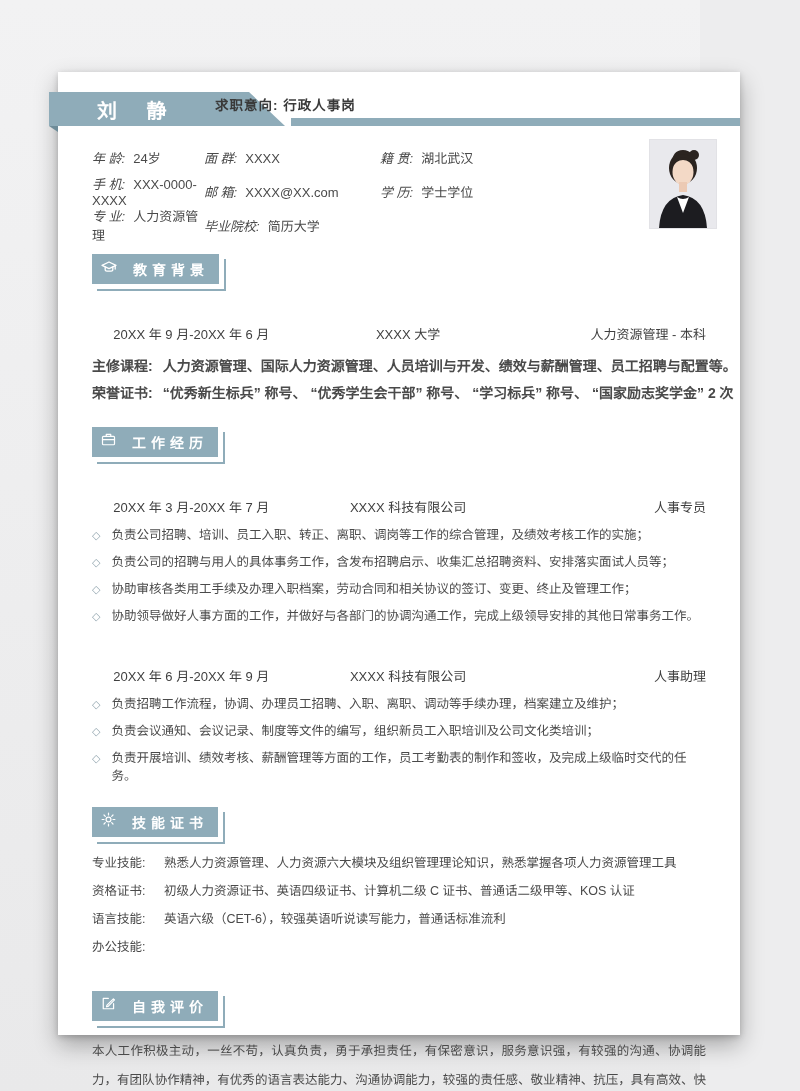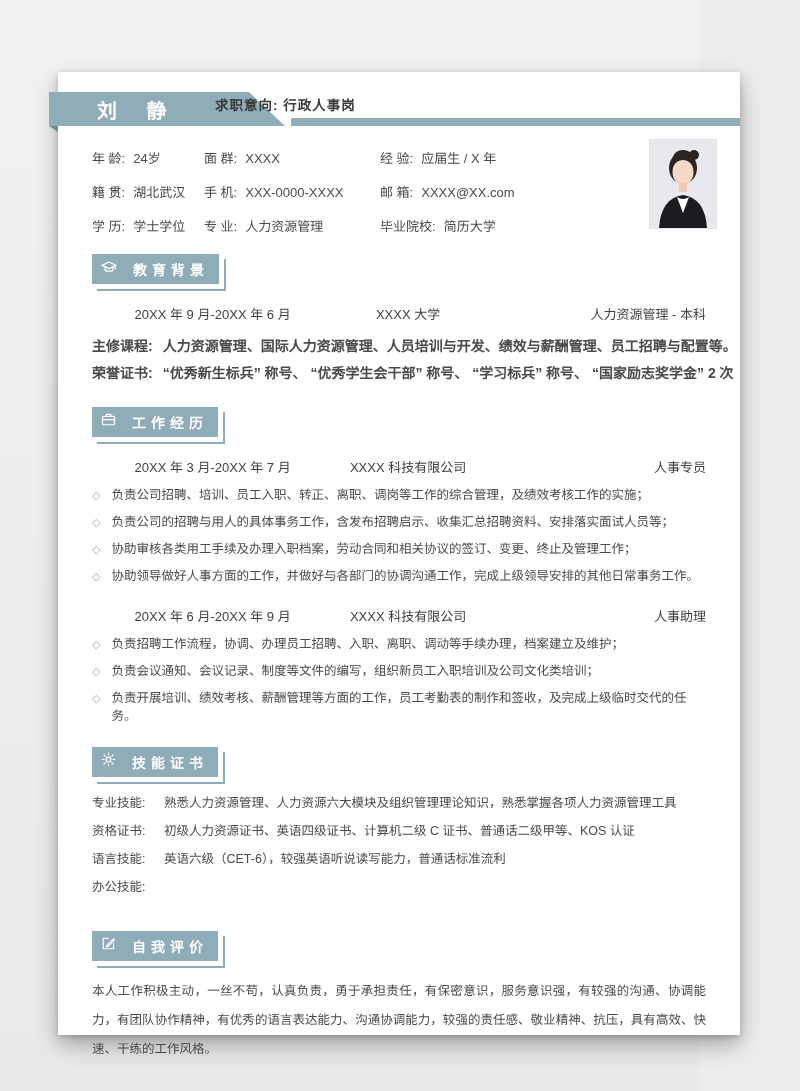--- a/index.html
+++ b/index.html
@@ -49,41 +49,41 @@
   .content{padding:6px 34px 0 34px;}
   .profile{display:flex;align-items:flex-start;}
   .info-grid{
     display:grid;
     grid-template-columns:112px 176px 270px;
     grid-auto-rows:34px;
     align-items:center;
     font-size:13px;color:var(--ink);
     flex:0 0 auto;
   }
-  .field .lbl{color:var(--ink);margin-right:8px;}
+  .field .lbl{color:var(--ink);margin-right:8px;font-style:italic;}
   .field .val{color:var(--ink);}
   .photo{margin-left:auto;margin-top:0;width:66px;height:88px;flex:0 0 auto;box-shadow:0 0 0 1px #e2e2e6;}
   
   .section{margin-top:16px;}
   .badge{
     position:relative;display:inline-flex;gap:16px;
     background:var(--accent);color:#fff;
     font-size:14px;font-weight:600;letter-spacing:5px;
     padding:5px 10px 5px 9px;
     margin-bottom:12px;
   }
   .badge::after{
     content:"";position:absolute;left:5px;top:5px;width:100%;height:100%;
     border-right:2px solid var(--accent);border-bottom:2px solid var(--accent);
     pointer-events:none;
   }
   .badge svg{display:block;}
   
   .meta-row{display:flex;align-items:baseline;font-size:13px;color:var(--ink-dark);margin:8px 0 10px 0;}
-  .meta-row .m-l{flex:1.1;text-align:right;}
+  .meta-row .m-l{flex:1.1;text-align:center;margin-top:20px;}
   .meta-row .m-c{flex:1.3;text-align:center;}
   .meta-row .m-r{flex:1;text-align:right;}
   .kv-line{font-size:14px;line-height:27px;color:var(--ink);white-space:nowrap;font-weight:bold;}
   .kv-line .lbl{margin-right:10px;}
   .bullet{display:flex;gap:11px;font-size:12.5px;line-height:18px;margin-bottom:9px;color:var(--ink);}
   .bullet .dia{color:#93a6af;font-size:11px;line-height:18px;flex:0 0 auto;}
   .job2{margin-top:21px;}
   .skill-row{display:flex;font-size:12.5px;line-height:28px;color:var(--ink);}
   .skill-row .lbl{flex:0 0 72px;}
   .eval-text{font-size:12.5px;line-height:29px;color:var(--ink);text-align:justify;margin-top:4px;}
@@ -102,21 +102,20 @@
       <div class="objective">求职意向: 行政人事岗</div>
       <div class="objective-bar"></div>
     </div>
 
     <div class="content">
 
       <div class="profile">
         <div class="info-grid">
           <div class="field"><span class="lbl">年 龄:</span><span class="val">24岁</span></div>
           <div class="field"><span class="lbl">面 群:</span><span class="val">XXXX</span></div>
-          <div class="field"><span class="lbl">经 验:</span><span class="val">应届生 / X 年</span></div>
           <div class="field"><span class="lbl">籍 贯:</span><span class="val">湖北武汉</span></div>
           <div class="field"><span class="lbl">手 机:</span><span class="val">XXX-0000-XXXX</span></div>
           <div class="field"><span class="lbl">邮 箱:</span><span class="val">XXXX@XX.com</span></div>
           <div class="field"><span class="lbl">学 历:</span><span class="val">学士学位</span></div>
           <div class="field"><span class="lbl">专 业:</span><span class="val">人力资源管理</span></div>
           <div class="field"><span class="lbl">毕业院校:</span><span class="val">简历大学</span></div>
         </div>
         <div class="photo">
           <svg width="66" height="88" viewBox="0 0 66 88" xmlns="http://www.w3.org/2000/svg">
             <rect x="0" y="0" width="66" height="88" fill="#e9e9ed"></rect>

